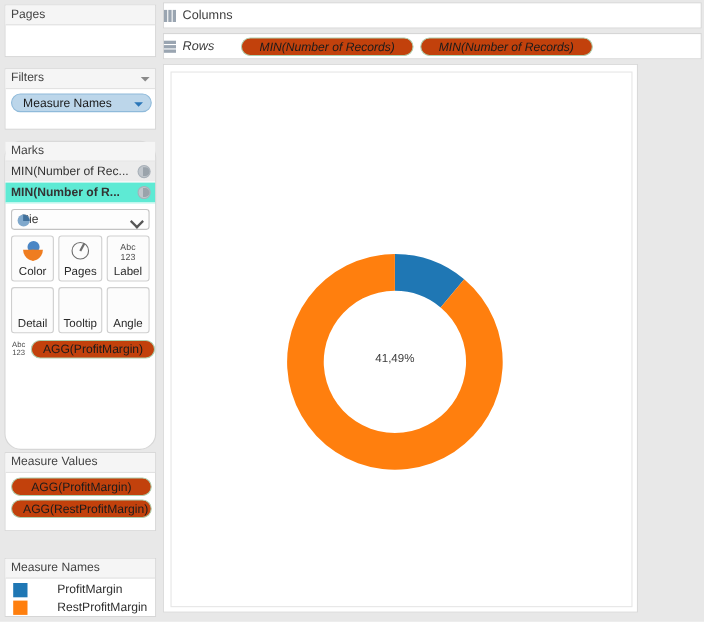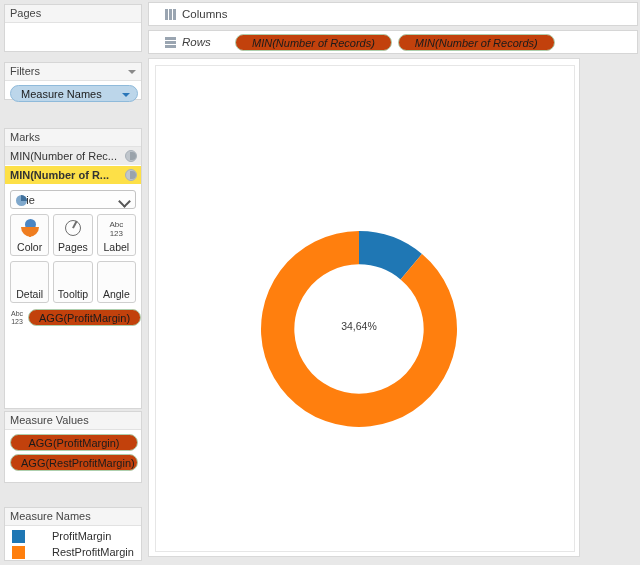--- a/index.html
+++ b/index.html
@@ -80,37 +80,37 @@
     width: 0; height: 0;
     border-left: 4px solid transparent;
     border-right: 4px solid transparent;
     border-top: 4px solid #2a76b8;
   }
 
   
   #pages-card { left: 4px; top: 4px; width: 138px; height: 48px; }
 
   
-  #filters-card { left: 4px; top: 62px; width: 138px; height: 38px; }
-
-  
-  #marks-card { left: 4px; top: 128px; width: 138px; height: 281px; }
+  #filters-card { left: 4px; top: 62px; width: 138px; height: 56px; }
+
+  
+  #marks-card { left: 4px; top: 128px; width: 138px; height: 281px; border-radius: 15px; }
   .marks-row {
     height: 18px;
     line-height: 18px;
     padding: 0 5px;
     font-size: 11px;
     color: #333;
     background: #ececec;
     border-bottom: 1px solid #ffffff;
     position: relative;
     white-space: nowrap;
     overflow: hidden;
   }
-  .marks-row.active { font-weight: bold; background: #fde047; }
+  .marks-row.active { font-weight: bold; background: #5eead4; }
   .marks-knob {
     position: absolute;
     right: 4px;
     top: 3px;
     width: 12px;
     height: 12px;
     border-radius: 50%;
     background: #c0c6cc;
     border: 1px solid #a8b0b8;
     box-sizing: border-box;
@@ -277,21 +277,21 @@
   .shelf {
     position: absolute;
     left: 148px;
     right: 2px;
     height: 24px;
     background: #ffffff;
     border: 1px solid #d6d6d6;
     box-sizing: border-box;
     display: flex;
     align-items: center;
-    padding-left: 16px;
+    padding-left: 0;
   }
   #columns-shelf { top: 2px; }
   #rows-shelf { top: 30px; font-style: italic; }
   .shelf-label {
     font-size: 11.5px;
     color: #3d3d3d;
     width: 70px;
     flex: none;
     display: flex;
     align-items: center;
@@ -490,16 +490,16 @@
   <div id="viz-inner">
     <div id="donut-wrap">
       <svg id="donut-svg" viewBox="0 0 200 200">
         <g id="donut-slices">
             <path d="M 100 2 A 98 98 0 0 1 162.9879445566569 24.92324700329992
                L 141.57204340739358 50.44934302217794 A 64.68 64.68 0 0 0 100 35.31999999999999 Z" fill="#1f77b4"></path>
             <path d="M 162.9879445566569 24.92324700329992 A 98 98 0 1 1 99.99999999999999 2
                L 99.99999999999999 35.31999999999999 A 64.68 64.68 0 1 0 141.57204340739358 50.44934302217794 Z" fill="#ff7f0e"></path>
           </g>
       </svg>
-      <div id="donut-label">34,64%</div>
+      <div id="donut-label">41,49%</div>
     </div>
   </div>
 </div>
 
 </body></html>

